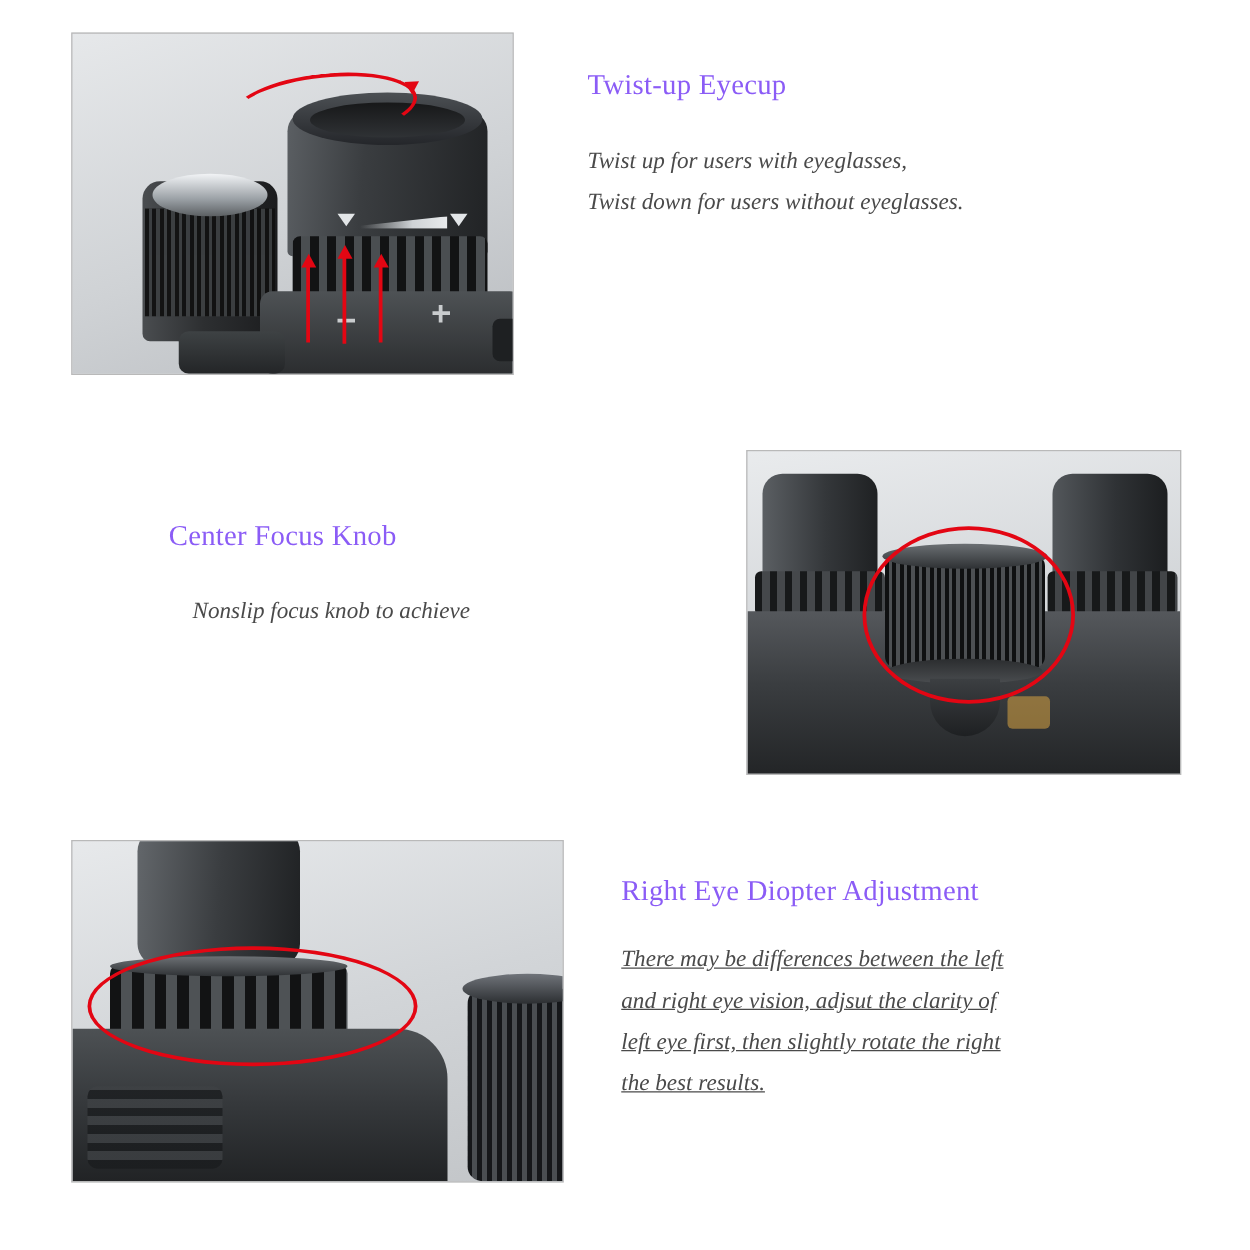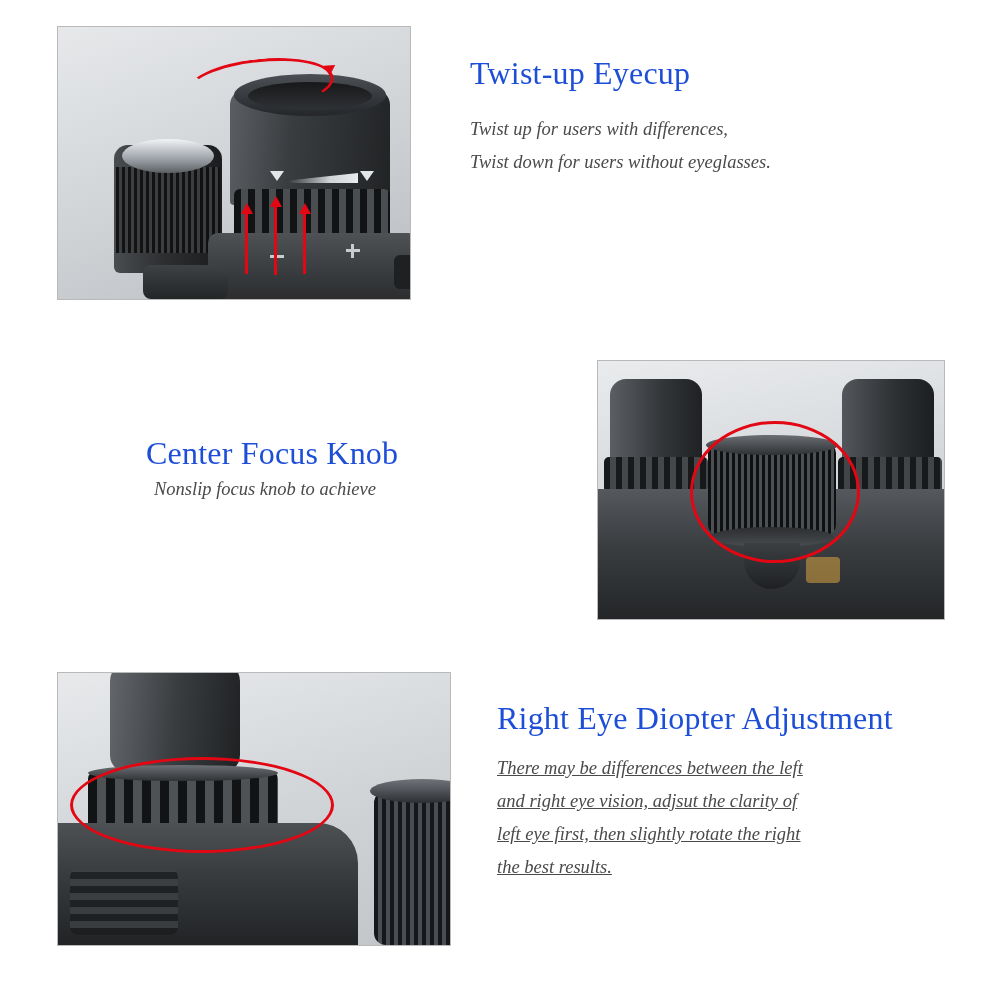--- a/index.html
+++ b/index.html
@@ -28,22 +28,22 @@
     overflow: hidden;
   }
   .photo-inner {
     position: absolute;
     inset: 0;
   }
 
   
   .heading {
     font-family: "Liberation Serif", serif;
-    font-size: 32px;
-    color: #1d4ed8;
+    font-size: 23px;
+    color: #8b5cf6;
     letter-spacing: 0.2px;
     white-space: nowrap;
   }
   .body-text {
     font-family: "Liberation Serif", serif;
     font-style: italic;
     font-size: 18.5px;
     line-height: 33px;
     color: #4a4a4a;
   }
@@ -121,21 +121,21 @@
     <div class="curve-arrow" style="left:128px;top:32px;width:148px;height:52px;transform:rotate(-6deg);"></div>
     <div class="curve-head" style="left:264px;top:36px;transform:rotate(118deg);"></div>
 
     <div class="arrow" style="left:187px;top:185px;height:62px;"></div>
     <div class="arrow" style="left:216px;top:178px;height:70px;"></div>
     <div class="arrow" style="left:245px;top:185px;height:62px;"></div>
   </div>
 
   <div class="heading" style="left:470px; top:55px; position:absolute;">Twist-up Eyecup</div>
   <div class="body-text" style="left:470px; top:113px; position:absolute;">
-    <div>Twist up for users with differences,</div>
+    <div>Twist up for users with eyeglasses,</div>
     <div>Twist down for users without eyeglasses.</div>
   </div>
 </div>
 
 <div class="panel">
 
   <div class="photo" style="left:597px; top:360px; width:346px; height:258px;">
     <div class="photo-inner" style="background:linear-gradient(170deg,#e9ebed 0%,#d2d5d8 55%,#bdc0c3 100%);"></div>
 
     <div style="position:absolute;left:12px;top:18px;width:92px;height:118px;border-radius:16px;background:linear-gradient(90deg,#5b5f63,#34373a 55%,#1f2123);"></div>
@@ -149,21 +149,21 @@
     <div style="position:absolute;left:110px;top:82px;width:128px;height:92px;border-radius:10px;background:repeating-linear-gradient(90deg,#0f1011 0 3px,#4d5053 3px 6px),repeating-linear-gradient(0deg,#0d0e0f 0 3px,#45484b 3px 6px);"></div>
     <div style="position:absolute;left:108px;top:74px;width:132px;height:20px;border-radius:50%;background:linear-gradient(180deg,#6b6f73,#2e3134);"></div>
     <div style="position:absolute;left:112px;top:166px;width:124px;height:20px;border-radius:50%;background:linear-gradient(180deg,#2b2d2f,#4a4d50);"></div>
 
     <div style="position:absolute;left:146px;top:182px;width:56px;height:46px;border-radius:0 0 28px 28px;background:linear-gradient(180deg,#3c3f42,#1e2022);"></div>
     <div style="position:absolute;left:208px;top:196px;width:34px;height:26px;border-radius:4px;background:#d9a441;opacity:.55;"></div>
 
     <div class="ellipse" style="left:92px;top:60px;width:170px;height:142px;"></div>
   </div>
 
-  <div class="heading" style="left:135px; top:435px; position:absolute;margin-left:11px;">Center Focus Knob</div>
+  <div class="heading" style="left:135px; top:416px; position:absolute;">Center Focus Knob</div>
   <div class="body-text" style="left:137px; top:473px; position:absolute;margin-left:17px;">
     <div>Nonslip focus knob to achieve</div>
   </div>
 </div>
 
 <div class="panel">
 
   <div class="photo" style="left:57px; top:672px; width:392px; height:272px;">
     <div class="photo-inner" style="background:linear-gradient(165deg,#e7e9eb 0%,#d2d5d8 50%,#c2c5c8 100%);"></div>
 

